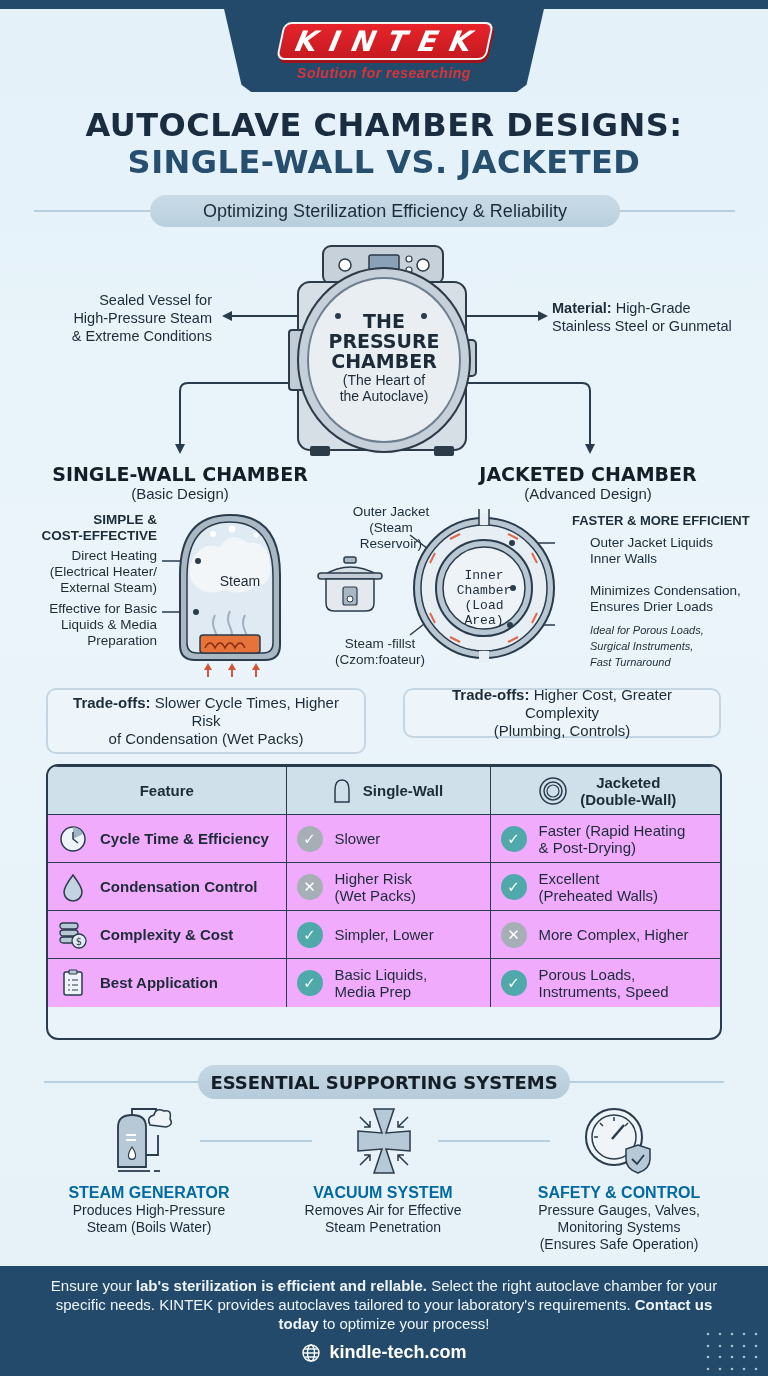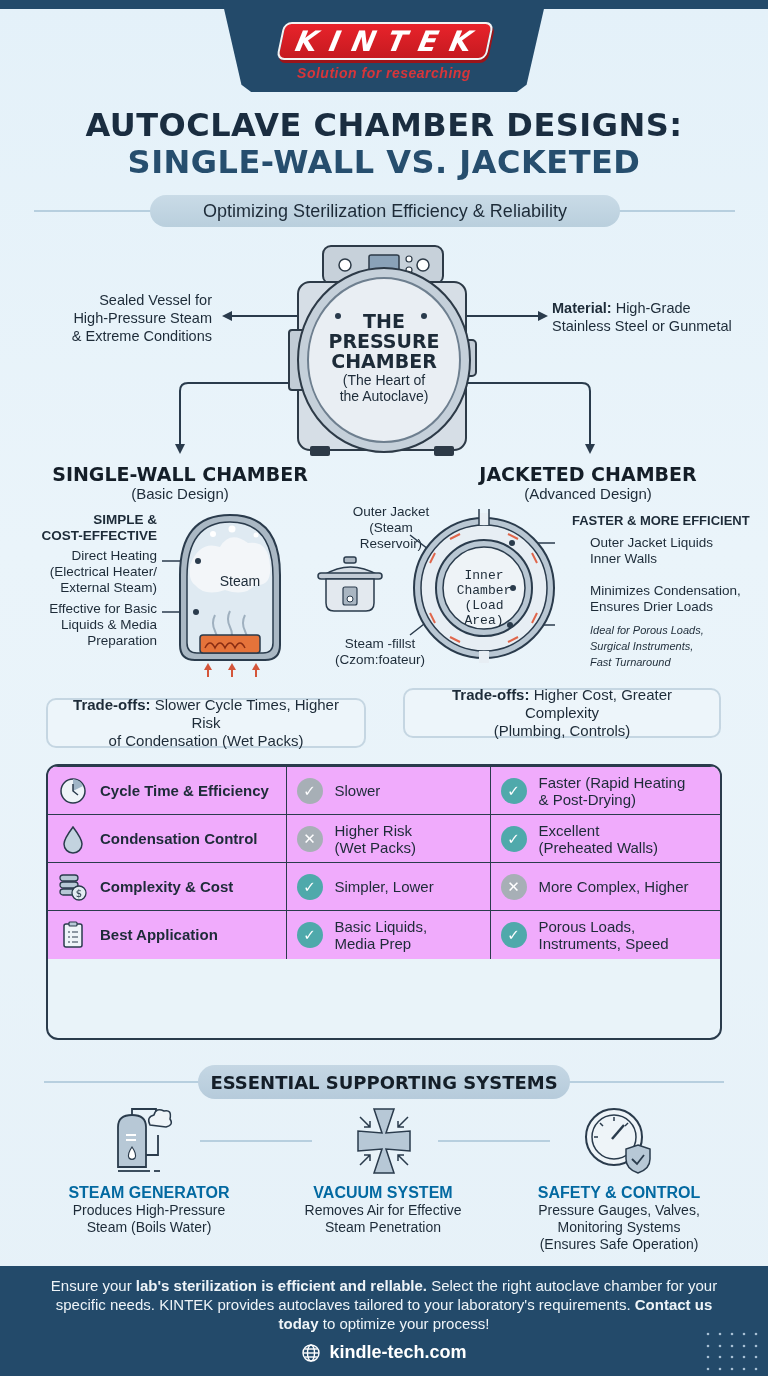--- a/index.html
+++ b/index.html
@@ -200,21 +200,21 @@
       <polygon points="96,158 92,165 100,165"></polygon>
     </g>
   <g stroke="#d4553a" stroke-width="2">
       <line x1="48" y1="165" x2="48" y2="172"></line>
       <line x1="72" y1="165" x2="72" y2="172"></line>
       <line x1="96" y1="165" x2="96" y2="172"></line>
     </g>
 </svg>
 <div class="abs center" style="left:200px; top:573px; width:80px; font-size:14px;">Steam</div>
 
-<div class="abs tradeoff" style="left:46px; top:688px; width:320px; height:50px;margin-top:10px;">
+<div class="abs tradeoff" style="left:46px; top:688px; width:320px; height:66px;">
   <div>
     <b>Trade-offs:</b><span> Slower Cycle Times, Higher Risk</span><br>
     <span>of Condensation (Wet Packs)</span>
   </div>
 </div>
 
 <svg class="abs" style="left:316px; top:555px;" width="70" height="60">
   <rect x="28" y="2" width="12" height="6" rx="2" fill="#aeb9c4" stroke="#2a3b4c" stroke-width="1.5"></rect>
   <path d="M8 20 Q34 4 62 20 Z" fill="#d6dee6" stroke="#2a3b4c" stroke-width="1.5"></path>
   <rect x="2" y="18" width="64" height="6" rx="3" fill="#c3ccd6" stroke="#2a3b4c" stroke-width="1.5"></rect>
@@ -290,20 +290,44 @@
 </div>
 
 <div class="abs table-wrap">
   <table>
     <colgroup>
         <col style="width:238px">
         <col style="width:204px">
         <col style="width:234px">
       </colgroup>
     <tbody>
+        <tr class="thead-row">
+      <td style="text-align:center;">Feature</td>
+      <td>
+        <div class="cell-flex" style="justify-content:center;">
+          <svg width="18" height="26">
+                <path d="M2 12 Q2 2 9 2 Q16 2 16 12 V24 H2 Z" fill="none" stroke="#2a3b4c" stroke-width="1.5"></path>
+              </svg>
+          <span>Single-Wall</span>
+        </div>
+      </td>
+      <td>
+        <div class="cell-flex" style="justify-content:center;">
+          <svg width="30" height="30">
+                <circle cx="15" cy="15" r="13" fill="none" stroke="#2a3b4c" stroke-width="1.5"></circle>
+                <circle cx="15" cy="15" r="9" fill="none" stroke="#2a3b4c" stroke-width="1.5"></circle>
+                <circle cx="15" cy="15" r="6" fill="none" stroke="#2a3b4c" stroke-width="1.2"></circle>
+              </svg>
+          <div style="text-align:center; line-height:17px;">
+            <div>Jacketed</div>
+            <div>(Double-Wall)</div>
+          </div>
+        </div>
+      </td>
+    </tr>
 
     <tr class="body-row">
       <td>
             <div class="cell-flex">
         <svg width="30" height="30">
                 <circle cx="15" cy="15" r="12" fill="#eef4f8" stroke="#2a3b4c" stroke-width="1.5"></circle>
                 <path d="M15 15 L15 3 A12 12 0 0 1 25 10 Z" fill="#9fb5c7"></path>
                 <path d="M15 8 V15 L20 19" stroke="#2a3b4c" stroke-width="1.5" fill="none"></path>
               </svg>
         <b>Cycle Time &amp; Efficiency</b>

